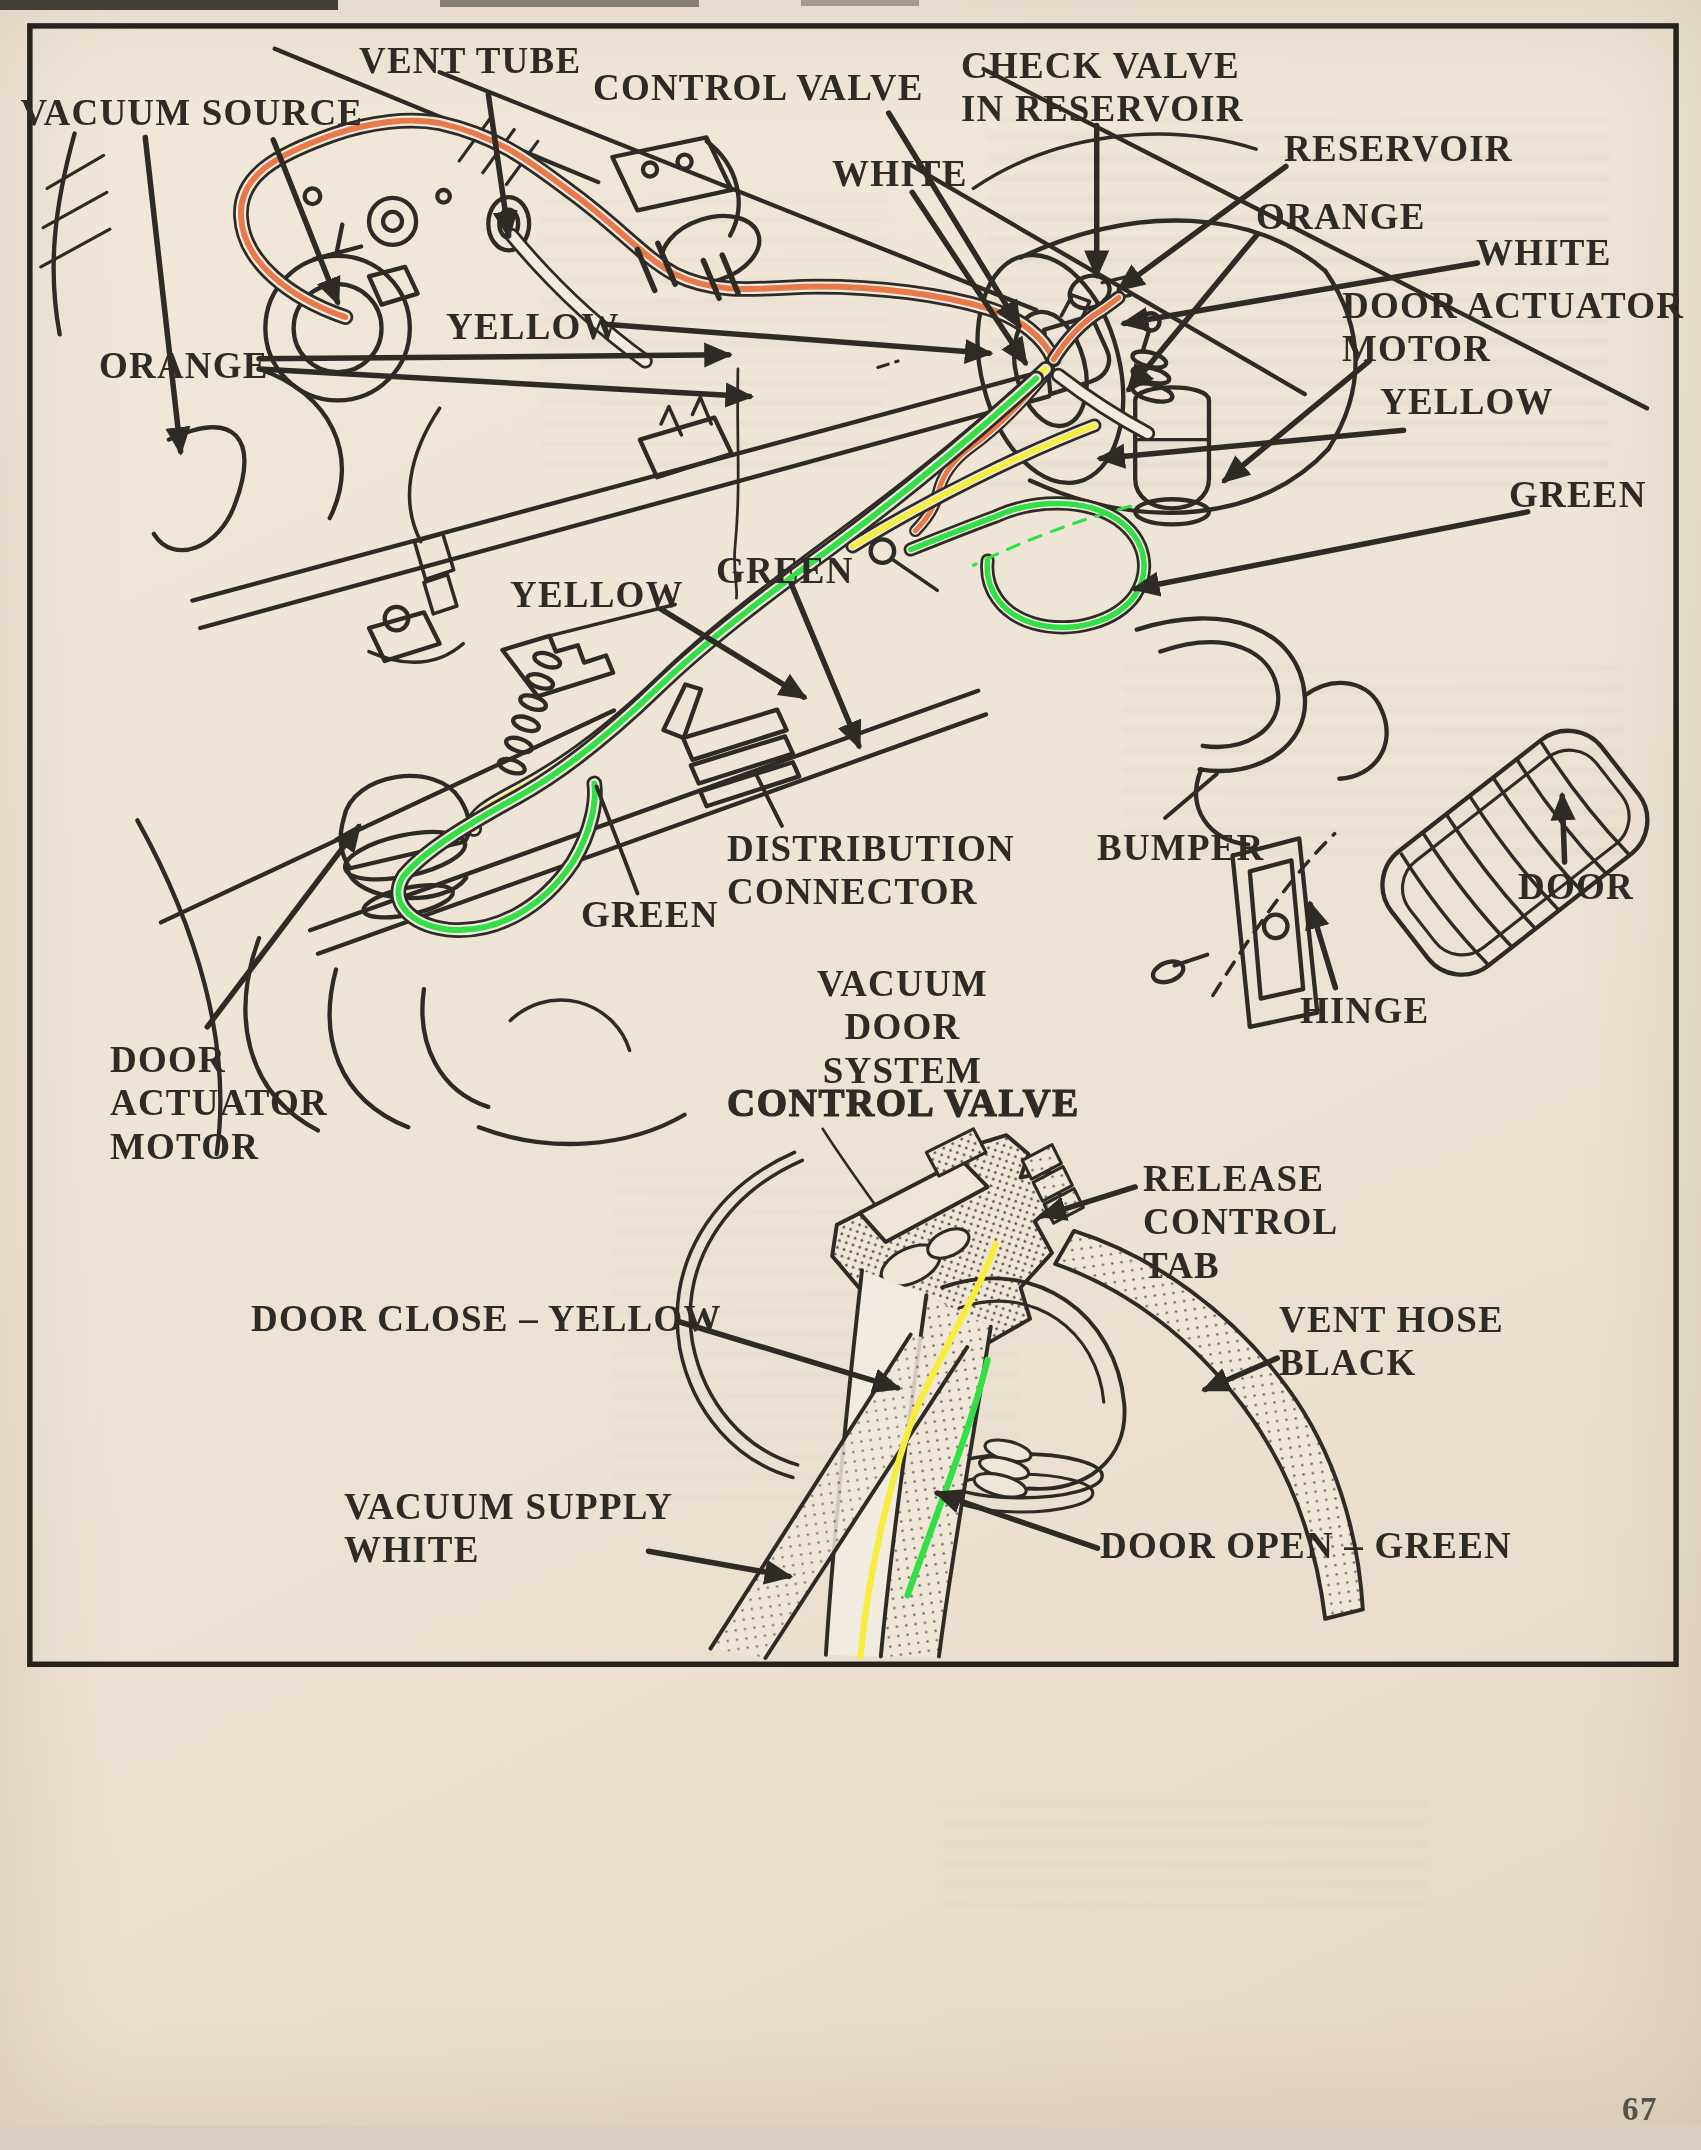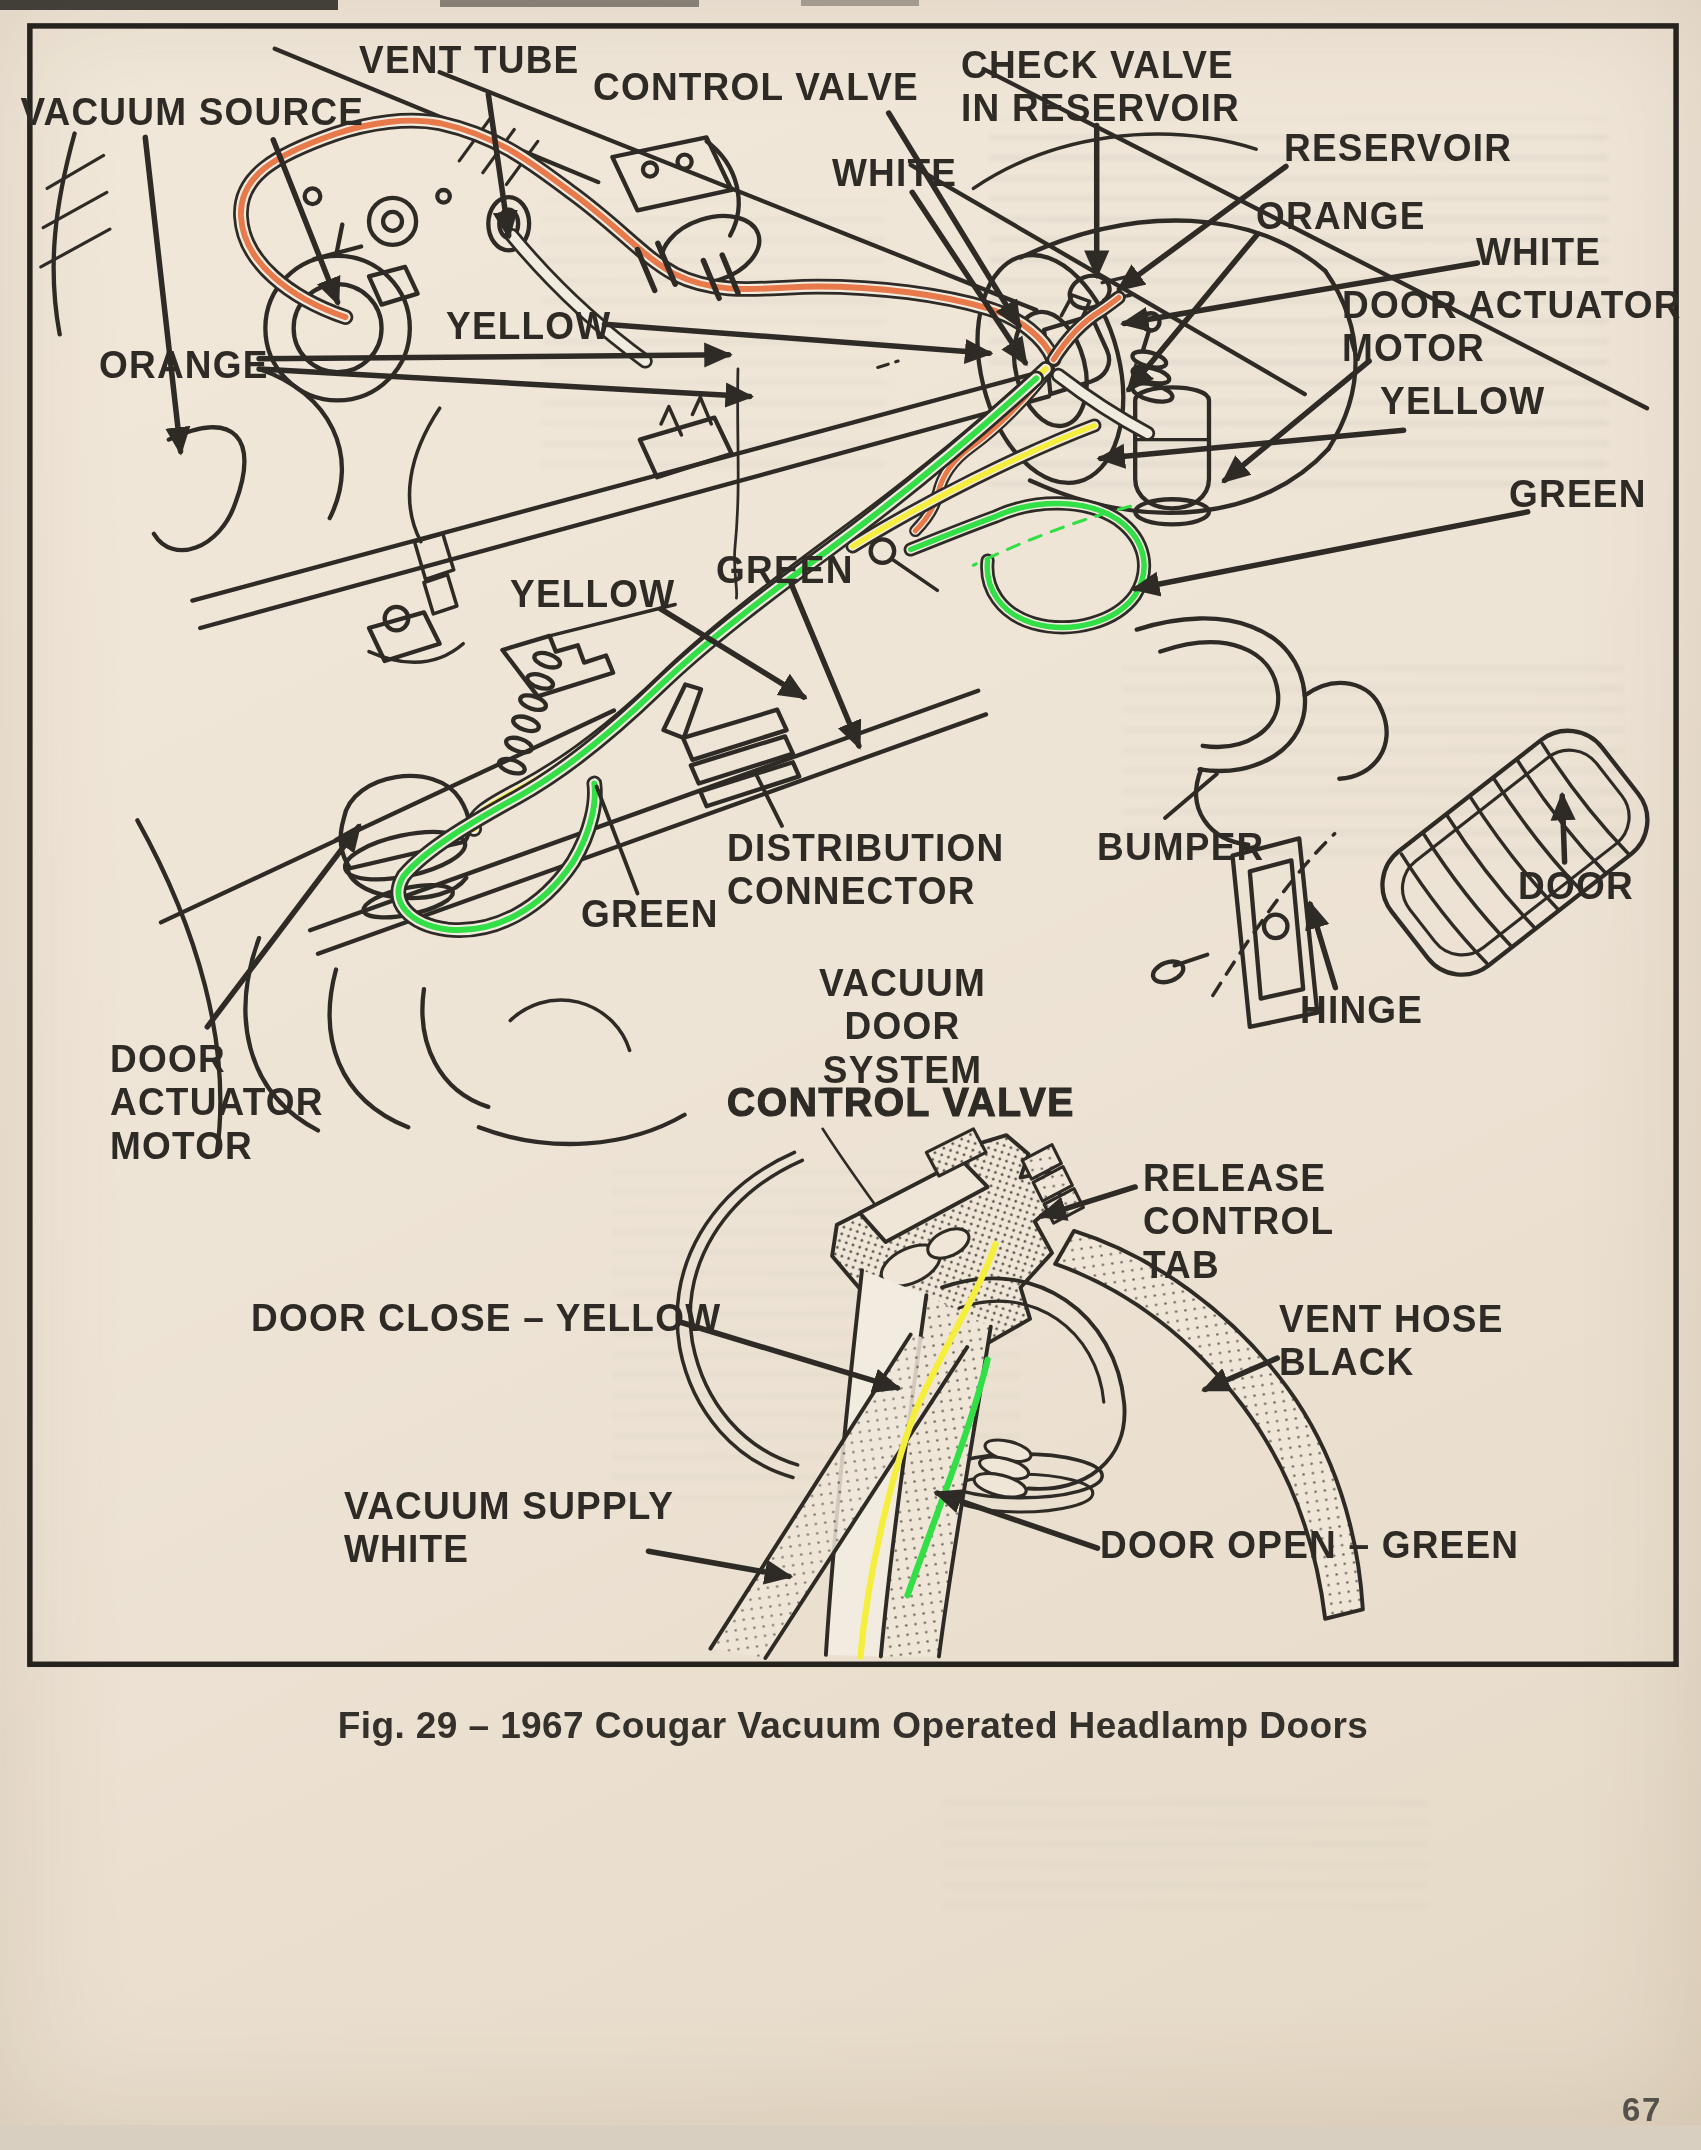--- a/index.html
+++ b/index.html
@@ -1,20 +1,20 @@
 <!DOCTYPE html>
 <html style="font-size:12.6px"><head>
 <meta charset="utf-8">
 <style>
   html,body{margin:0;padding:0;background:#d8cfc0;}
   #page{
     position:relative;width:1702px;height:2125px;overflow:hidden;
     background:linear-gradient(155deg,#f1e8da 0%,#eee4d6 45%,#e9decd 80%,#e4d8c4 100%);
     box-shadow:inset 0 0 126px rgba(120,90,55,.16);
-    font-family:Liberation Sans, sans-serif;
+    font-family:Liberation Serif, serif;
   }
   .lbl{
     position:absolute;color:#2e2b26;font-weight:bold;font-size:37px;
     letter-spacing:1.2px;line-height:1.12;white-space:pre-line;
     transform:scaleY(1.04);transform-origin:top left;
   }
   .lbl.bold2{font-size:39px;letter-spacing:1.6px;-webkit-text-stroke:1.2px #2e2b26;}
   #caption{
     position:absolute;left:31px;top:1705px;width:1644px;text-align:center;
     color:#34312c;font-weight:bold;font-size:37px;letter-spacing:0.4px;
@@ -333,16 +333,15 @@
   <div class="lbl" id="l-rct" style="left:1143px;top:1157px">RELEASE
 CONTROL
 TAB</div>
   <div class="lbl" id="l-dcy" style="left:251px;top:1297px">DOOR CLOSE – YELLOW</div>
   <div class="lbl" id="l-vhb" style="left:1279px;top:1298px">VENT HOSE
 BLACK</div>
   <div class="lbl" id="l-vsw" style="left:344px;top:1485px">VACUUM SUPPLY
 WHITE</div>
   <div class="lbl" id="l-dog" style="left:1100px;top:1524px">DOOR OPEN – GREEN</div>
 
-  <div id="caption">Fig. 29 – 1967 Cougar Vacuum Operated Headlamp Doors</div>
   <div id="pagenum">67</div>
 </div>
 
 
 </body></html>

